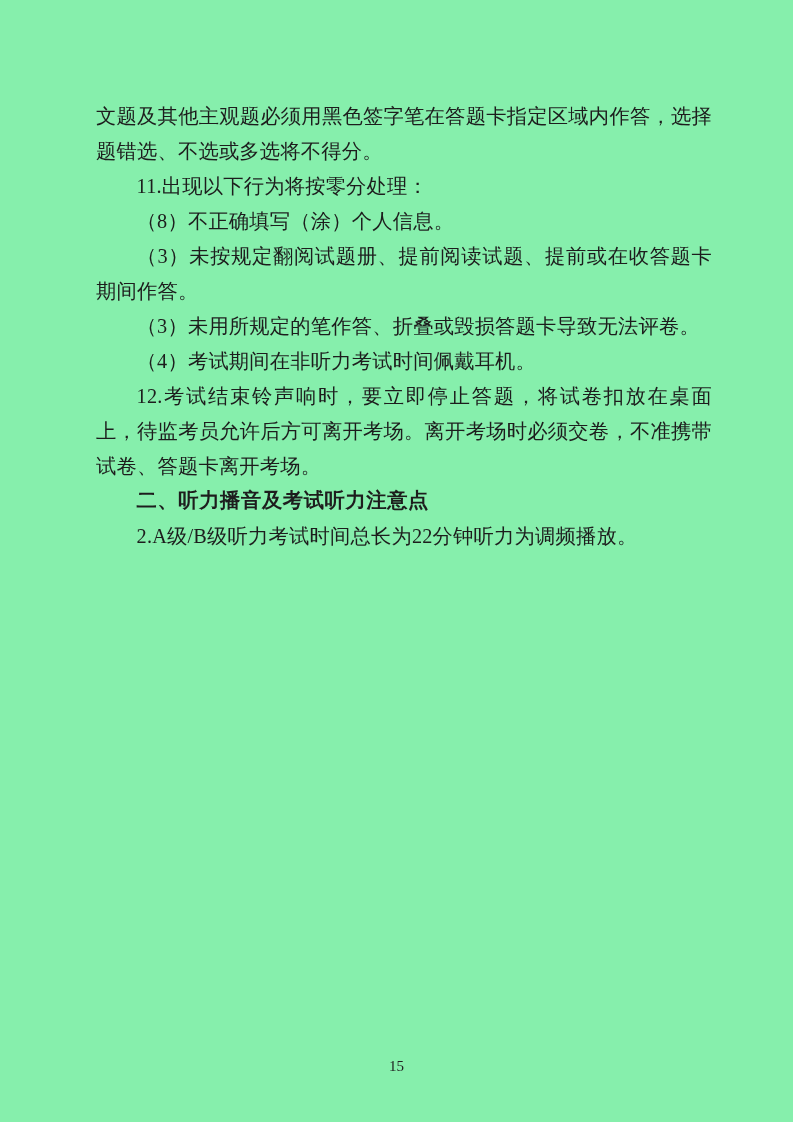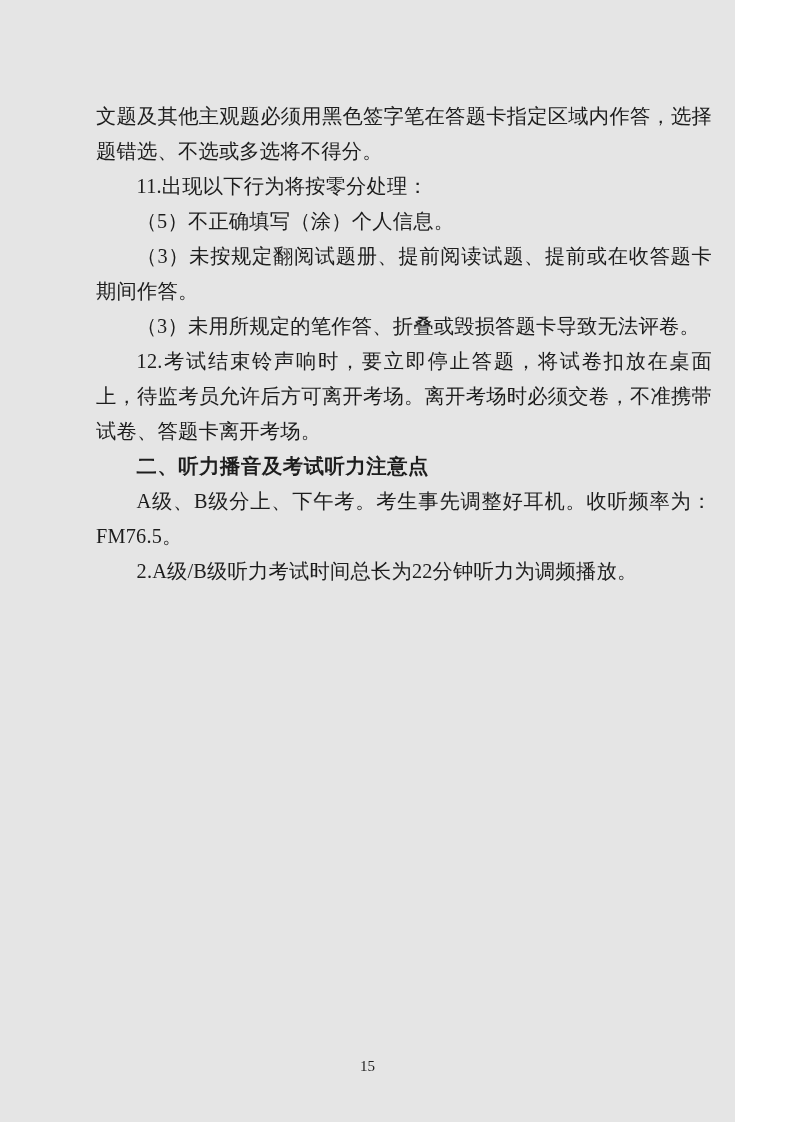--- a/index.html
+++ b/index.html
@@ -3,23 +3,23 @@
 <meta charset="utf-8">
 <style>
   * { box-sizing: border-box; }
   html, body {
     margin: 0;
     padding: 0;
     background: #ffffff;
   }
   .page {
     position: relative;
-    width: 735px;
+    width: 793px;
     height: 1122px;
-    background: #e5e5e5;
+    background: #86efac;
     overflow: hidden;
     font-family: "Liberation Serif", "DejaVu Serif", serif;
     color: #1d1d1d;
   }
   .content {
     position: absolute;
     left: 96px;
     top: 99px;
     width: 616px;
     font-size: 20.3px;
@@ -30,43 +30,43 @@
   .para {
     margin: 0;
     padding: 0;
     text-indent: 0;
   }
   .para.indent {
     text-indent: 2em;
   }
   .para.heading {
     font-weight: bold;
-    font-family: Liberation Serif, serif;
+    font-family: Liberation Mono, monospace;
     letter-spacing: 0.6px;
   }
   .page-number {
     position: absolute;
     top: 1057px;
     left: 0;
     width: 100%;
     text-align: center;
     font-size: 15px;
     line-height: 18px;
     color: #222222;
   }
 </style>
 </head>
 <body>
 
 <div class="page">
   <div class="content">
     <p class="para">文题及其他主观题必须用黑色签字笔在答题卡指定区域内作答，选择题错选、不选或多选将不得分。</p>
     <p class="para indent">11.出现以下行为将按零分处理：</p>
-    <p class="para indent">（5）不正确填写（涂）个人信息。</p>
+    <p class="para indent">（8）不正确填写（涂）个人信息。</p>
     <p class="para indent">（3）未按规定翻阅试题册、提前阅读试题、提前或在收答题卡期间作答。</p>
     <p class="para indent">（3）未用所规定的笔作答、折叠或毁损答题卡导致无法评卷。</p>
+    <p class="para indent">（4）考试期间在非听力考试时间佩戴耳机。</p>
     <p class="para indent">12.考试结束铃声响时，要立即停止答题，将试卷扣放在桌面上，待监考员允许后方可离开考场。离开考场时必须交卷，不准携带试卷、答题卡离开考场。</p>
     <p class="para indent heading">二、听力播音及考试听力注意点</p>
-    <p class="para indent">A级、B级分上、下午考。考生事先调整好耳机。收听频率为：FM76.5。</p>
     <p class="para indent">2.A级/B级听力考试时间总长为22分钟听力为调频播放。</p>
   </div>
   <div class="page-number">15</div>
 </div>
 
 </body></html>

